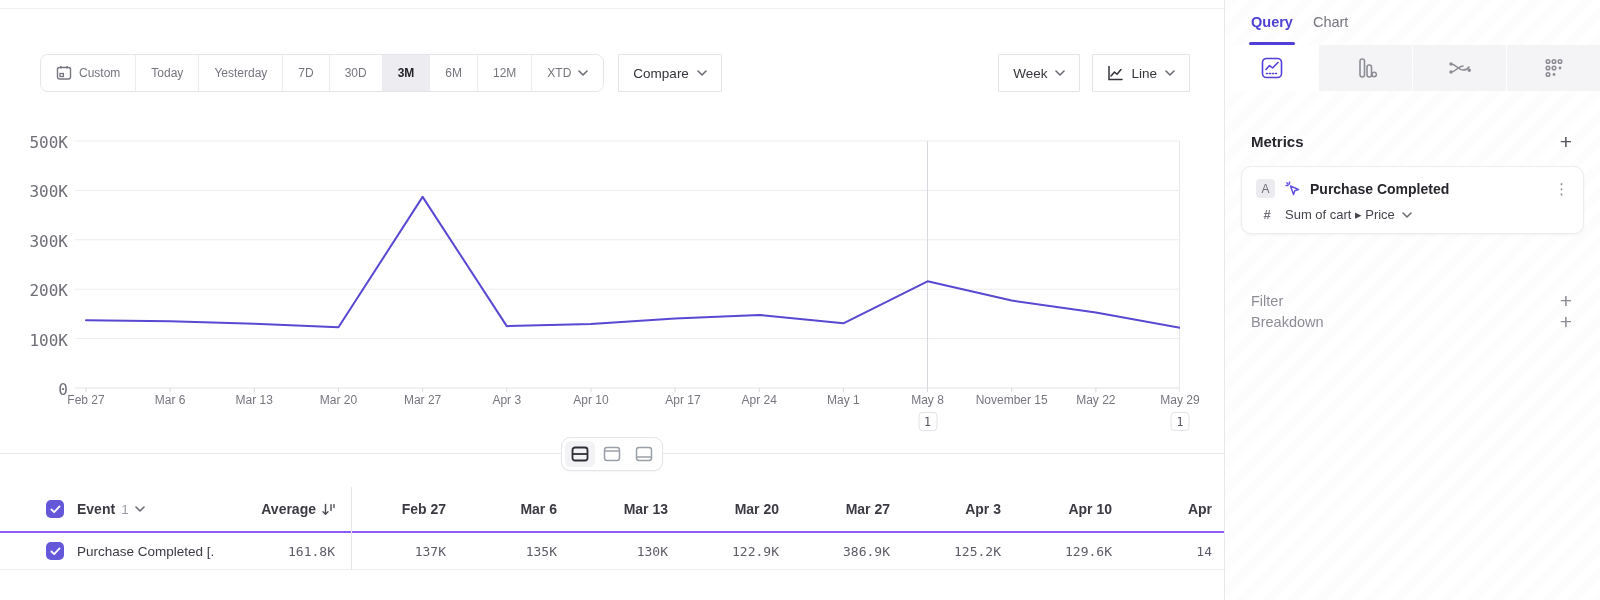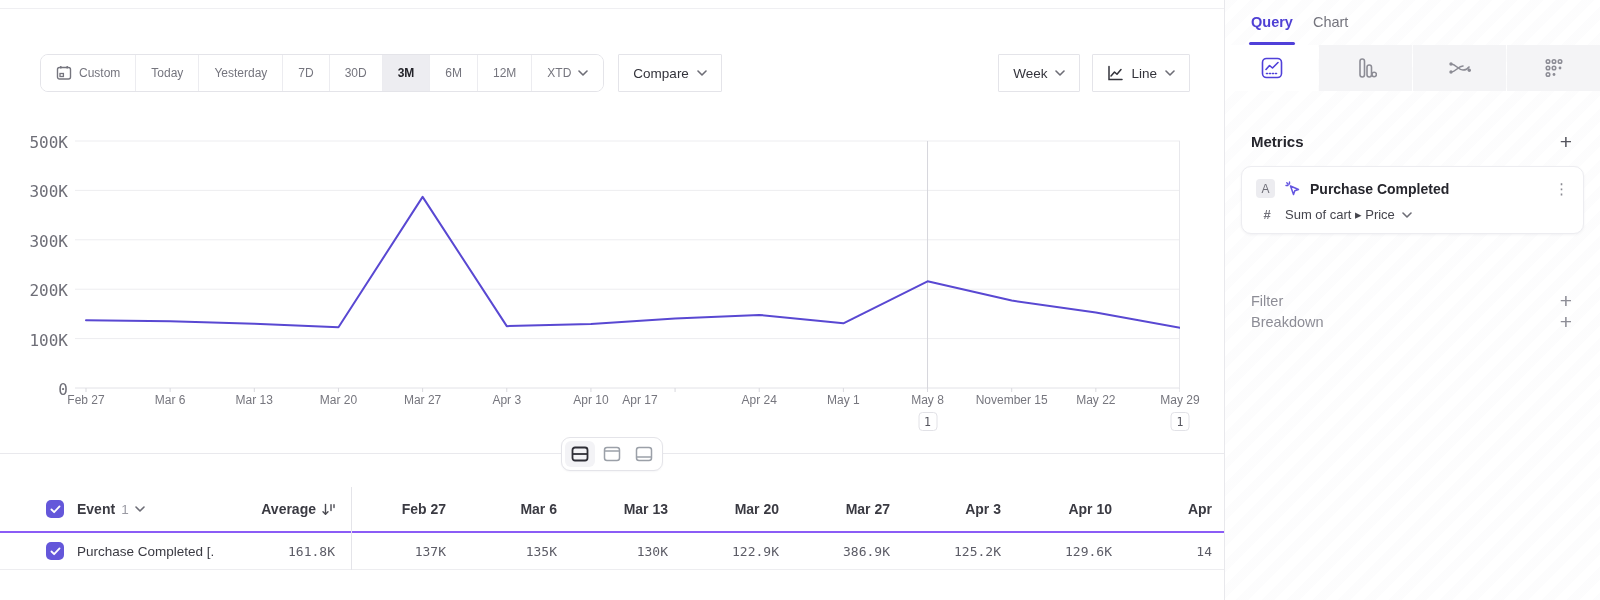--- a/index.html
+++ b/index.html
@@ -211,21 +211,21 @@
           <polyline points="11,182.322 95.15384615384616,183.31 179.30769230769232,185.78 263.46153846153845,189.2874 347.61538461538464,58.87139999999999 431.7692307692308,188.15120000000002 515.9230769230769,185.9776 600.0769230769231,180.593 684.2307692307693,176.88799999999998 768.3846153846154,185.286 852.5384615384615,143.29600000000002 936.6923076923077,162.562 1020.8461538461538,174.41799999999998 1105,189.732" fill="none" stroke="#5948d2" stroke-width="2" stroke-linejoin="round" stroke-linecap="round"></polyline>
         </svg>
       <div id="xlabels">
           <div class="xtick" style="left: 86px;">Feb 27</div>
           <div class="xtick" style="left: 170.154px;">Mar 6</div>
           <div class="xtick" style="left: 254.308px;">Mar 13</div>
           <div class="xtick" style="left: 338.462px;">Mar 20</div>
           <div class="xtick" style="left: 422.615px;">Mar 27</div>
           <div class="xtick" style="left: 506.769px;">Apr 3</div>
           <div class="xtick" style="left: 590.923px;">Apr 10</div>
-          <div class="xtick" style="left: 640px;">Apr 17</div>
+          <div class="xtick" style="left: 683px;">Apr 17</div>
           <div class="xtick" style="left: 759.231px;">Apr 24</div>
           <div class="xtick" style="left: 843.385px;">May 1</div>
           <div class="xtick" style="left: 927.538px;">May 8</div>
           <div class="xtick" style="left: 1011.69px;">November 15</div>
           <div class="xtick" style="left: 1095.85px;">May 22</div>
           <div class="xtick" style="left: 1180px;">May 29</div>
         </div>
     <div class="ann-badge" style="left: 927.538px;">1</div>
         <div class="ann-badge" style="left: 1180px;">1</div>
       </div>

